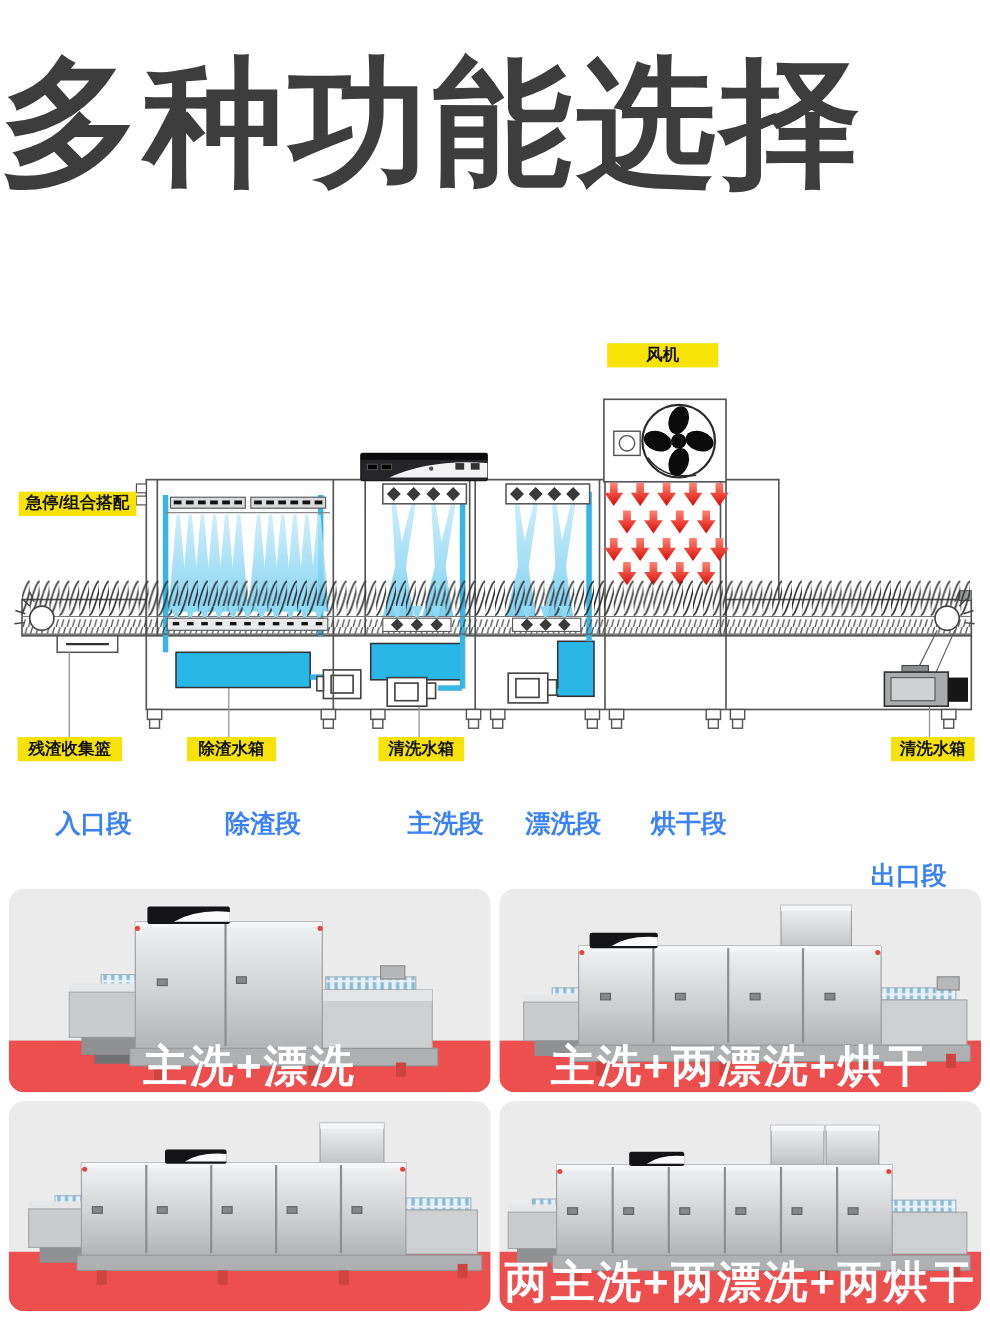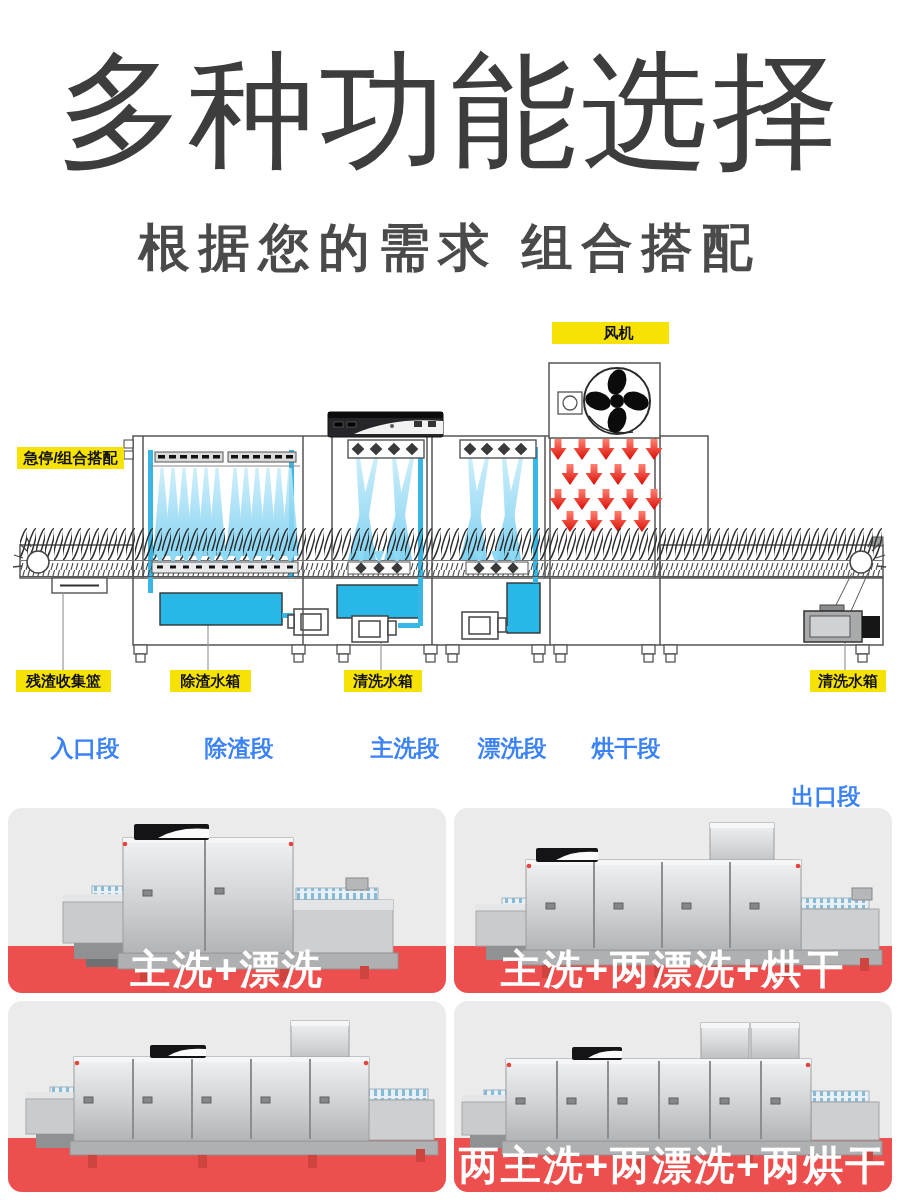--- a/index.html
+++ b/index.html
@@ -1,19 +1,19 @@
 <!DOCTYPE html>
 <html><head>
 <meta charset="utf-8">
 <style>
   html,body{margin:0;padding:0;background:#fff;}
   .page{position:relative;width:900px;height:1200px;background:#ffffff;overflow:hidden;
         font-family:"Liberation Sans","DejaVu Sans",sans-serif;}
-  .title{position:absolute;top:40px;left:0;width:100%;text-align:center;
-         font-size:127px;font-weight:400;color:#3d3d3d;letter-spacing:4px;line-height:1.12;}
+  .title{position:absolute;top:40px;left:0;width:100%;text-align:left;
+         font-size:127px;font-weight:700;color:#3d3d3d;letter-spacing:4px;line-height:1.12;}
   .subtitle{position:absolute;top:214px;left:0;width:100%;text-align:center;
          font-size:51px;font-weight:700;color:#4a4a4a;letter-spacing:9px;}
   .diagram{position:absolute;top:310px;left:0;width:900px;height:458px;}
   .diagram svg{position:absolute;top:0;left:0;}
   .tag{position:absolute;background:#f6e204;color:#111;font-size:15px;font-weight:700;
        text-align:center;line-height:22px;height:22px;white-space:nowrap;}
   .sec{position:absolute;top:423px;transform:translateX(-50%);font-size:23px;font-weight:700;
        color:#3b82f6;white-space:nowrap;}
   .cards{position:absolute;top:808px;left:8px;width:884px;display:grid;
          grid-template-columns:438px 438px;grid-template-rows:185px 191px;gap:8px;text-decoration:underline;}
@@ -23,21 +23,20 @@
   .banner-label{position:absolute;left:0;right:0;bottom:0;height:47px;z-index:3;display:flex;
         align-items:center;justify-content:center;color:#fff;font-size:40px;font-weight:700;letter-spacing:2px;}
   .row2 .banner,.row2 .banner-label{height:54px;}
 </style>
 </head>
 <body>
 
 <div class="page">
 
   <div class="title">多种功能选择</div>
-  <div class="subtitle">根据您的需求 组合搭配</div>
 
   <div class="diagram">
     <svg width="900" height="458" viewBox="0 0 900 458">
       <defs>
         <pattern id="coil" width="9" height="36" patternUnits="userSpaceOnUse">
           <ellipse cx="4.5" cy="18" rx="2.6" ry="16" fill="none" stroke="#2c2c2c" stroke-width="1.4" transform="rotate(16 4.5 18)"></ellipse>
         </pattern>
         <pattern id="hb" width="5" height="13" patternUnits="userSpaceOnUse">
           <line x1="4.6" y1="0" x2="1" y2="13" stroke="#444" stroke-width="1.1"></line>
         </pattern>
@@ -308,21 +307,21 @@
           <use href="#leg" transform="translate(424,335)"></use>
         <use href="#leg" transform="translate(446,335)"></use>
           <use href="#leg" transform="translate(532,335)"></use>
         <use href="#leg" transform="translate(554,335)"></use>
           <use href="#leg" transform="translate(642,335)"></use>
         <use href="#leg" transform="translate(664,335)"></use>
           <use href="#leg" transform="translate(856,335)"></use>
       </g>
     </svg>
 
-    <div class="tag" style="left:552px;top:12px;width:101px;padding-left:16px;">风机</div>
+    <div class="tag" style="left:552px;top:2px;width:101px;">风机</div>
     <div class="tag" style="left:17px;top:137px;width:107px;">急停/组合搭配</div>
     <div class="tag" style="left:16px;top:360px;width:95px;">残渣收集篮</div>
     <div class="tag" style="left:170px;top:360px;width:81px;">除渣水箱</div>
     <div class="tag" style="left:344px;top:360px;width:78px;">清洗水箱</div>
     <div class="tag" style="left:810px;top:360px;width:76px;">清洗水箱</div>
 
     <div class="sec" style="left:85px;">入口段</div>
     <div class="sec" style="left:228px;margin-left:11px;">除渣段</div>
     <div class="sec" style="left:405px;">主洗段</div>
     <div class="sec" style="left:512px;">漂洗段</div>

